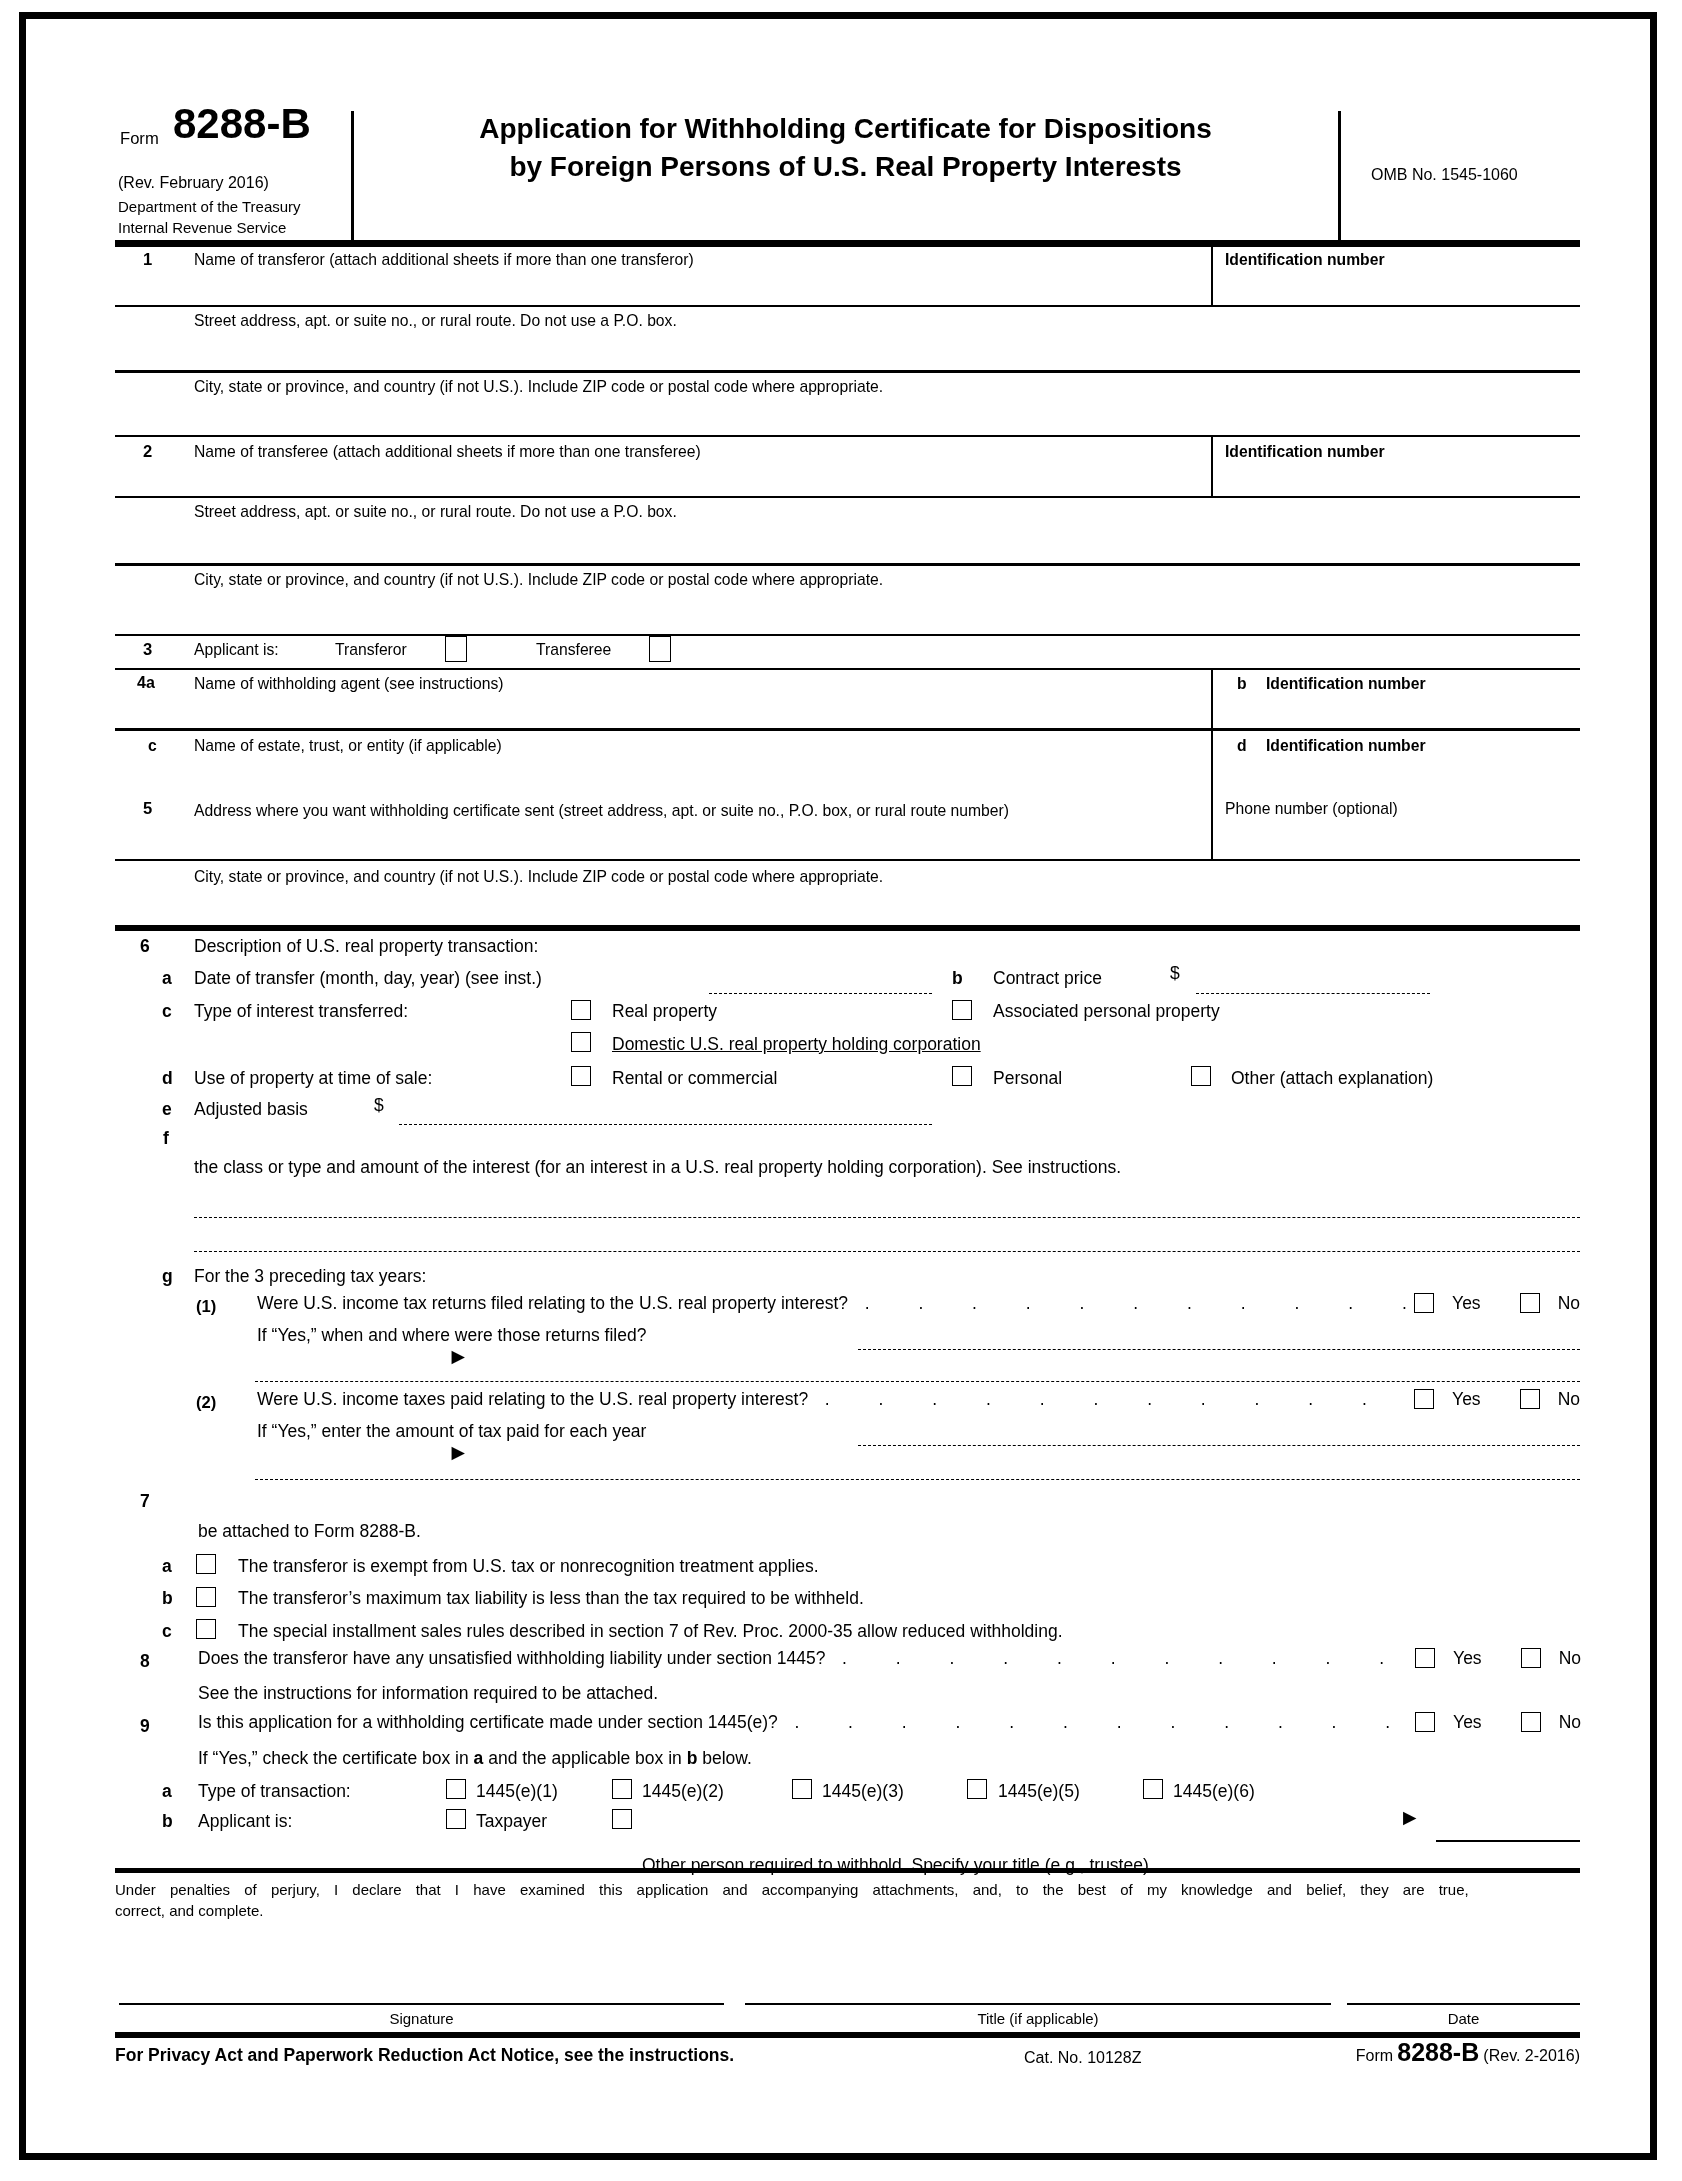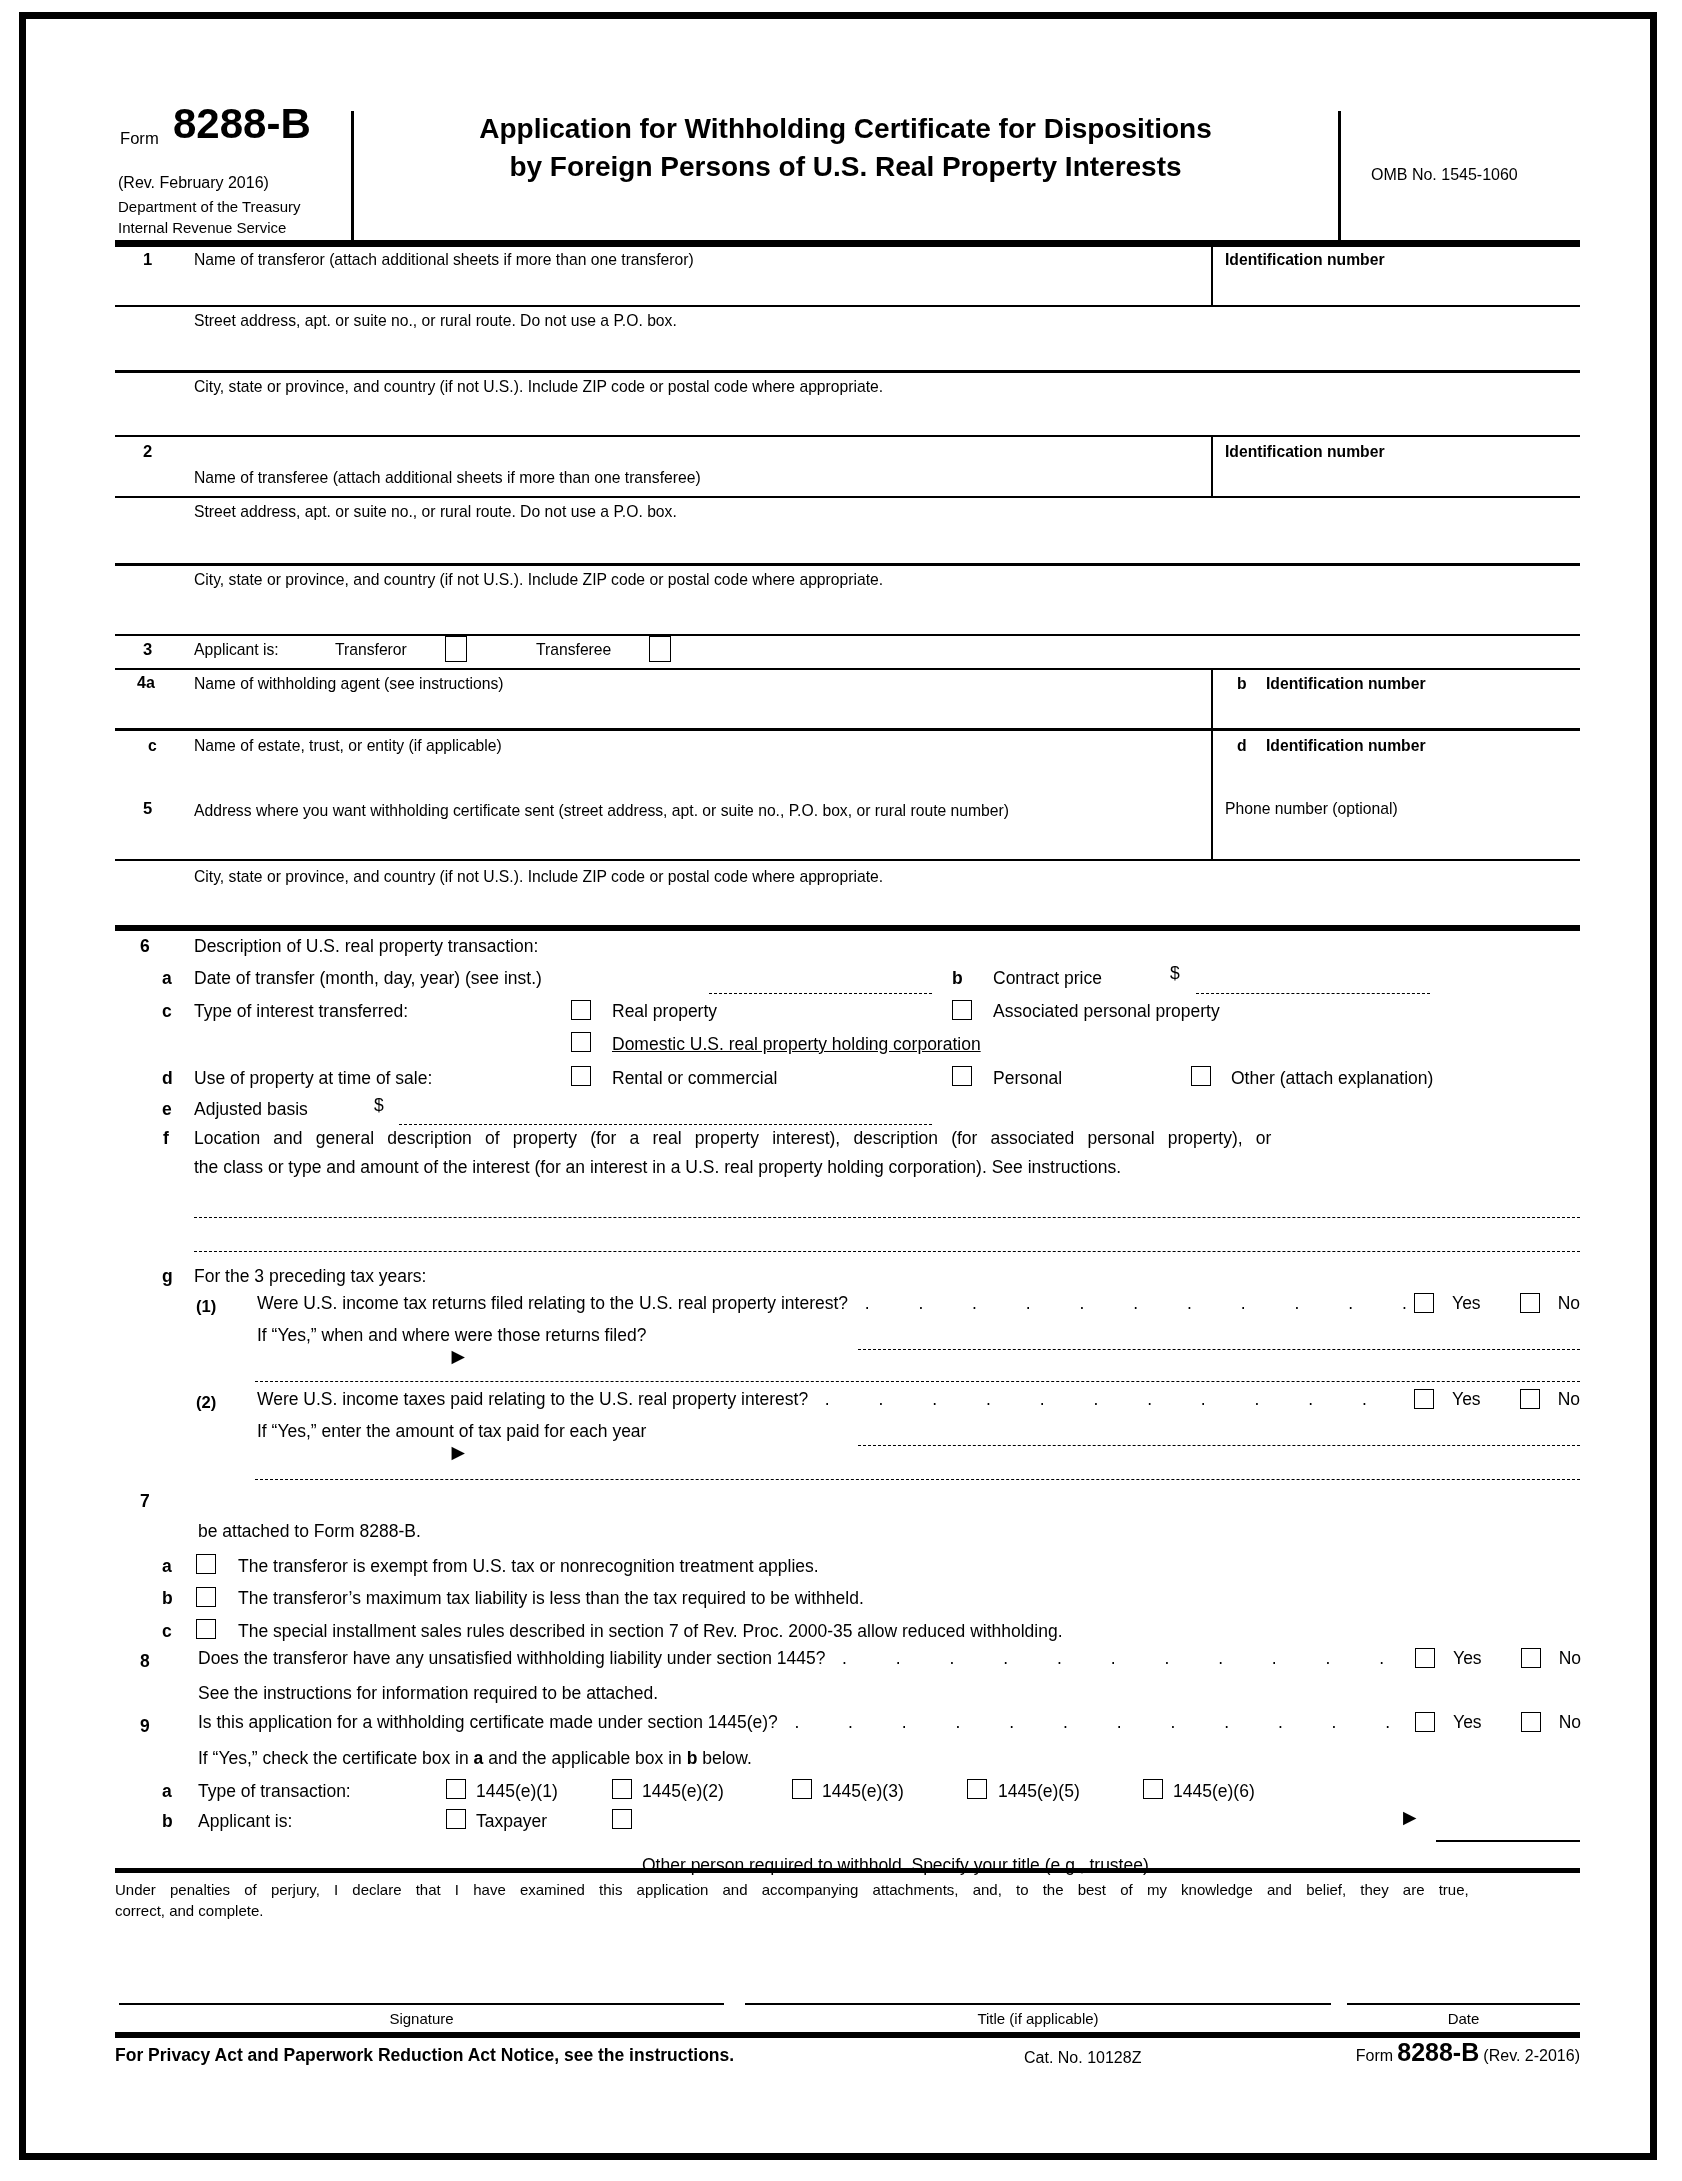--- a/index.html
+++ b/index.html
@@ -58,21 +58,21 @@
 
   <div class="abs lbl" style="left:194px;top:312px;">Street address, apt. or suite no., or rural route. Do not use a P.O. box.</div>
   <div class="field" style="left:194px;top:334px;width:1384px;height:33px;"></div>
   <div class="sol" style="left:115px;top:370px;width:1465px;height:2.8px;"></div>
 
   <div class="abs lbl" style="left:194px;top:378px;">City, state or province, and country (if not U.S.). Include ZIP code or postal code where appropriate.</div>
   <div class="field" style="left:194px;top:401px;width:1384px;height:31px;"></div>
   <div class="sol" style="left:115px;top:435px;width:1465px;height:1.8px;"></div>
 
   <div class="abs num" style="left:143px;top:442px;font-size:16.6px;">2</div>
-  <div class="abs lbl" style="left:194px;top:469px;text-align:center;">Name of transferee (attach additional sheets if more than one transferee)</div>
+  <div class="abs lbl" style="left:194px;top:443px;text-align:center;">Name of transferee (attach additional sheets if more than one transferee)</div>
   <div class="abs lblb" style="left:1225px;top:443px;">Identification number</div>
   <div class="sol" style="left:1211px;top:437px;width:1.8px;height:59px;"></div>
   <div class="field" style="left:194px;top:465px;width:1006px;height:28px;"></div>
   <div class="field" style="left:1218px;top:465px;width:360px;height:28px;"></div>
   <div class="sol" style="left:115px;top:496px;width:1465px;height:1.8px;"></div>
 
   <div class="abs lbl" style="left:194px;top:503px;">Street address, apt. or suite no., or rural route. Do not use a P.O. box.</div>
   <div class="field" style="left:194px;top:525px;width:1384px;height:35px;"></div>
   <div class="sol" style="left:115px;top:563px;width:1465px;height:2.8px;"></div>
 
@@ -143,21 +143,20 @@
   <div class="abs big" style="left:993px;top:1068px;">Personal</div>
   <span class="cb abs" style="left:1191px;top:1066px;"></span>
   <div class="abs big" style="left:1231px;top:1068px;">Other (attach explanation)</div>
 
   <div class="abs bigb" style="left:162px;top:1099px;">e</div>
   <div class="abs big" style="left:194px;top:1099px;">Adjusted basis</div>
   <div class="abs big" style="left:374px;top:1095px;">$</div>
   <div class="dash" style="left:399px;top:1124px;width:533px;"></div>
 
   <div class="abs bigb" style="left:163px;top:1128px;">f</div>
-  <div class="abs big" style="left:194px;top:1128px;word-spacing:8.3px;">Location and general description of property (for a real property interest), description (for associated personal property), or</div>
   <div class="abs big" style="left:194px;top:1157px;">the class or type and amount of the interest (for an interest in a U.S. real property holding corporation). See instructions.</div>
   <div class="dash" style="left:194px;top:1217px;width:1386px;"></div>
   <div class="dash" style="left:194px;top:1251px;width:1386px;"></div>
 
   <div class="abs bigb" style="left:162px;top:1266px;">g</div>
   <div class="abs big" style="left:194px;top:1266px;">For the 3 preceding tax years:</div>
 
   <div class="abs bigb" style="left:196px;top:1297px;font-size:16.6px;">(1)</div>
   <div class="qrow" style="left:257px;top:1290px;width:1323px;">
     <span class="big">Were U.S. income tax returns filed relating to the U.S. real property interest?</span>

